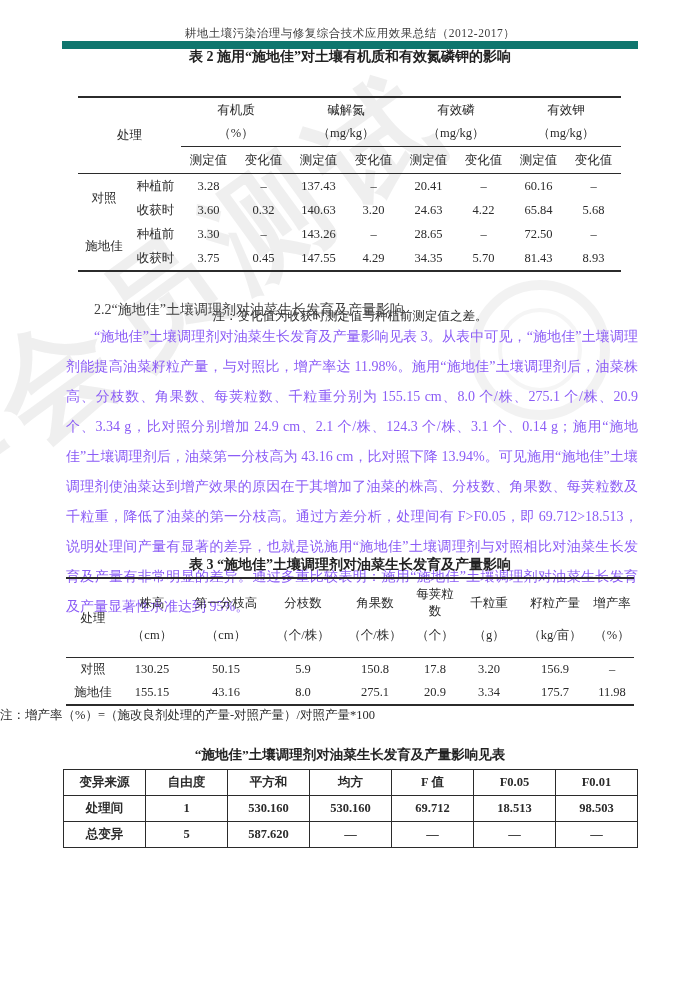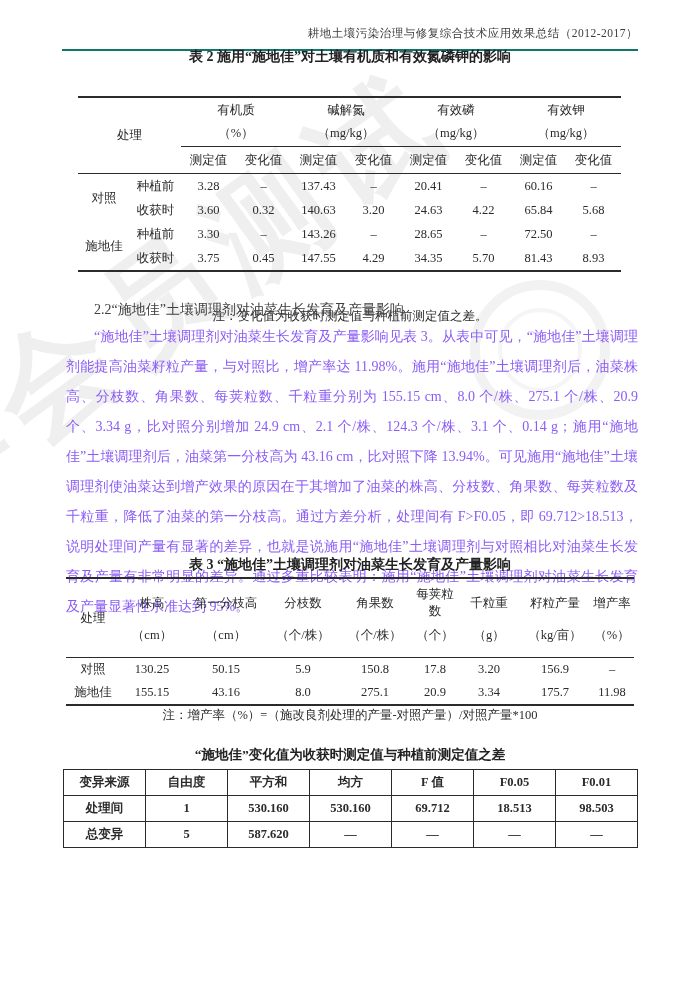--- a/index.html
+++ b/index.html
@@ -26,22 +26,22 @@
     position:absolute;left:470px;top:280px;width:120px;height:120px;
     border:10px solid rgba(125,125,125,0.10);border-radius:50%;
   }
   .wm-circle:after{
     content:"";position:absolute;left:18px;top:18px;right:18px;bottom:18px;
     border:4px solid rgba(125,125,125,0.08);border-radius:50%;
   }
   
   .running-head{
     position:absolute;top:26px;left:62px;width:576px;
-    text-align:right;font-size:11.5px;color:#3c3c3c;
-    padding-bottom:8px;border-bottom:2px solid #0f766e;
+    text-align:center;font-size:11.5px;color:#3c3c3c;
+    border-bottom:8px solid #0f766e;
     letter-spacing:0.5px;
   }
   .t-title{
     position:absolute;left:0;width:700px;text-align:center;
     font-weight:bold;font-size:14px;color:#222;
   }
   .t2-title{top:48px;text-align:center;}
   .t3-title{top:556px;}
   .anova-title{top:746px;font-size:13.5px;}
   
@@ -68,21 +68,21 @@
   .t3{
     position:absolute;top:577px;left:66px;width:568px;
     border-top:2.5px solid #2b2b2b;border-bottom:2.5px solid #2b2b2b;
     font-size:12.5px;
   }
   .t3 th,.t3 td{font-weight:normal;text-align:center;padding:0;}
   .t3 tr.names th{height:48px;vertical-align:middle;line-height:17px;}
   .t3 tr.units th{height:30px;border-bottom:1.5px solid #2b2b2b;vertical-align:top;}
   .t3 .treat-h3{border-bottom:1.5px solid #2b2b2b;vertical-align:middle;}
   .t3 tbody td{height:23px;}
-  .t3-note{position:absolute;top:707px;left:0;width:700px;text-align:center;font-size:12.5px;}
+  .t3-note{position:absolute;top:707px;left:0;width:700px;font-size:12.5px;}
   
   .anova{
     position:absolute;top:769px;left:63px;width:574px;
     font-size:12.5px;
   }
   .anova th,.anova td{
     border:1.5px solid #2b2b2b;font-weight:bold;
     text-align:center;height:25px;padding:0;
   }
   .page-num{position:absolute;top:936px;left:0;width:700px;text-align:center;font-size:13px;color:#333;}
@@ -261,21 +261,21 @@
           <td>20.9</td>
           <td>3.34</td>
           <td>175.7</td>
           <td>11.98</td>
         </tr>
       </tbody>
     </table>
 
     <div class="t3-note">注：增产率（%）=（施改良剂处理的产量-对照产量）/对照产量*100</div>
 
-    <div class="t-title anova-title">“施地佳”变化值为收获时测定值与种植前测定值之差</div>
+    <div class="t-title anova-title">“施地佳”土壤调理剂对油菜生长发育及产量影响见表</div>
 
     <table class="anova">
       <colgroup>
         <col style="width:82px">
           <col style="width:82px">
           <col style="width:82px">
           <col style="width:82px">
         <col style="width:82px">
           <col style="width:82px">
           <col style="width:82px">

